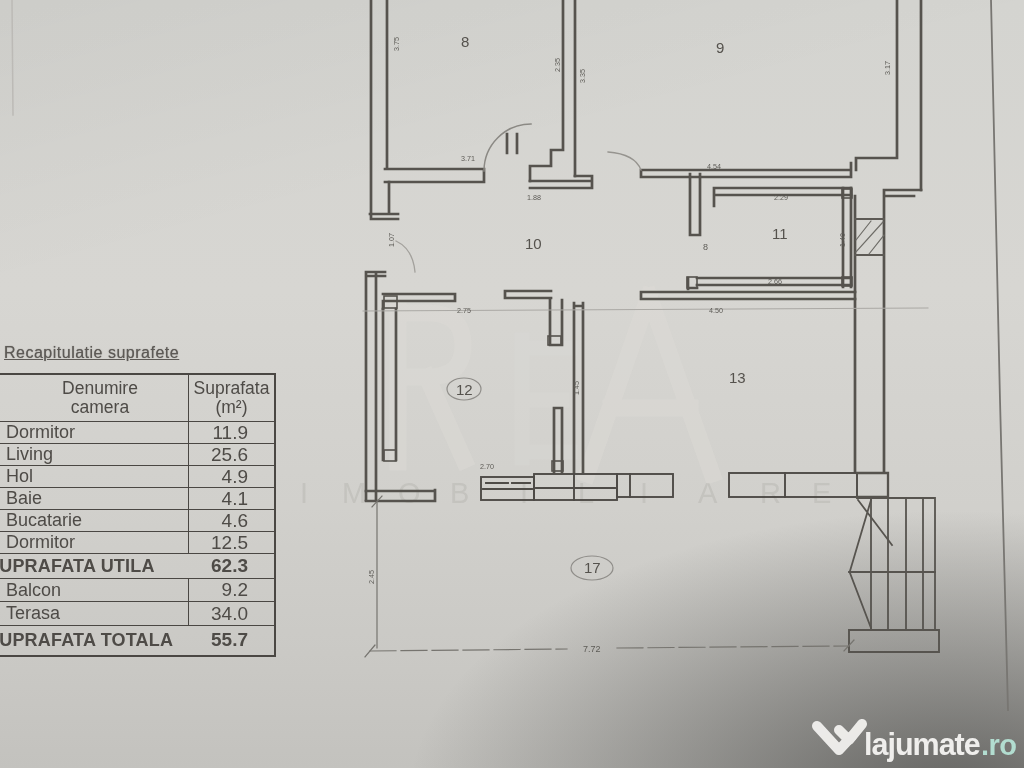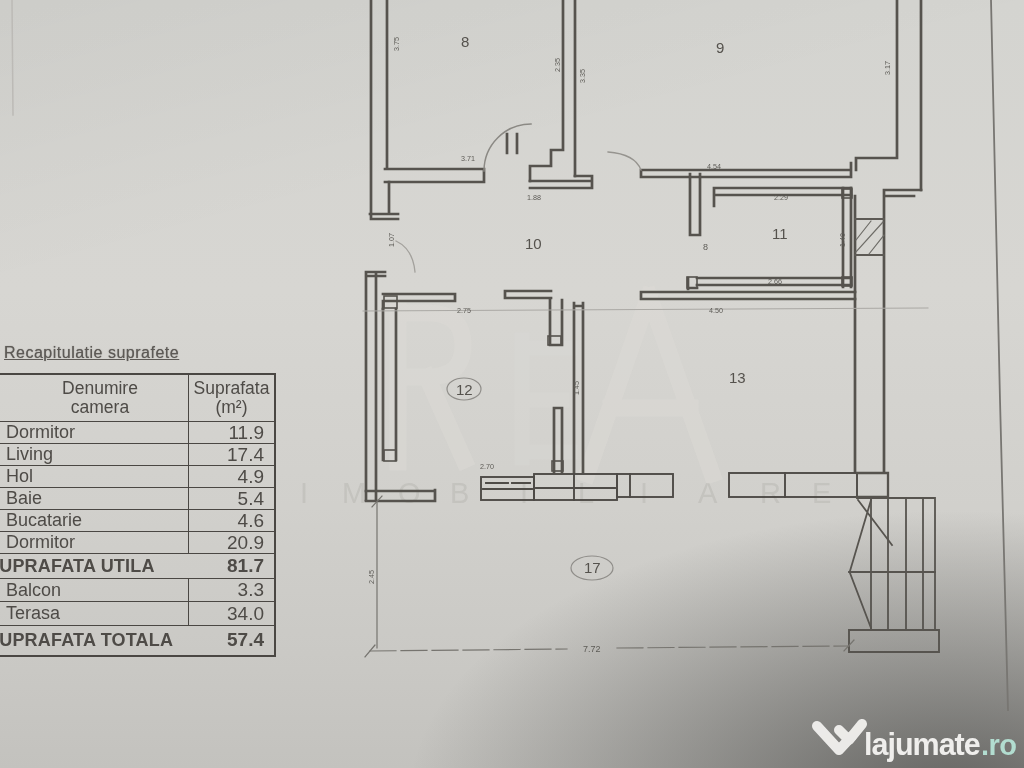--- a/index.html
+++ b/index.html
@@ -10,21 +10,21 @@
   linear-gradient(165deg, rgba(0,0,0,0.035), rgba(0,0,0,0) 28%),
   linear-gradient(180deg, #d4d4d0 0%, #d7d6d2 38%, #d1d0cc 66%, #cac9c5 85%, #c3c2be 100%);
 }
 #soft{position:absolute;left:0;top:0;width:1024px;height:768px;filter:blur(0.75px);}
 #tblwrap{position:absolute;left:-24px;top:344px;color:#4e4b47;}
 #title{position:absolute;left:28px;top:0px;font-size:16px;letter-spacing:.5px;color:#5d5a56;white-space:nowrap;text-shadow:0 0 1px rgba(93,90,86,.8);text-decoration:underline;}
 #stable{position:absolute;left:0;top:29px;width:296px;border:2px solid #4a4743;}
 .row{display:flex;border-top:1.8px solid #4a4743;align-items:center;}
 .row:first-child{border-top:none;}
 .c1{flex:1 1 auto;padding-left:28px;font-size:18px;}
-.c2{width:86px;flex:0 0 86px;text-align:right;padding-right:10px;font-size:19px;box-sizing:border-box;}
+.c2{width:86px;flex:0 0 86px;text-align:right;padding-right:26px;font-size:19px;box-sizing:border-box;}
 .div .c2{border-left:1.8px solid #4a4743;align-self:stretch;display:flex;align-items:center;justify-content:flex-end;}
 .hdr{height:46px;text-align:center;}
 .hdr .c1{padding-left:34px;font-size:17.5px;line-height:19px;}
 .hdr .c2{text-align:center;padding-right:0;justify-content:center!important;font-size:17.5px;line-height:19px;}
 .b{font-weight:bold;}
 .b .c1{padding-left:9px;font-size:18px;letter-spacing:.2px;}
 </style>
 </head>
 <body>
 <div id="page">
@@ -40,61 +40,61 @@
             <div class="c2">Suprafata<br>(m²)</div>
           </div>
 
     <div class="row div" style="height:21px">
             <div class="c1">Dormitor</div>
             <div class="c2">11.9</div>
           </div>
 
     <div class="row div" style="height:21px">
             <div class="c1">Living</div>
-            <div class="c2">17.4</div>
+            <div class="c2">25.6</div>
           </div>
 
     <div class="row div" style="height:21px">
             <div class="c1">Hol</div>
             <div class="c2">4.9</div>
           </div>
 
     <div class="row div" style="height:21px">
             <div class="c1">Baie</div>
-            <div class="c2">5.4</div>
+            <div class="c2">4.1</div>
           </div>
 
     <div class="row div" style="height:21px">
             <div class="c1">Bucatarie</div>
             <div class="c2">4.6</div>
           </div>
 
     <div class="row div" style="height:21px">
             <div class="c1">Dormitor</div>
-            <div class="c2">20.9</div>
+            <div class="c2">12.5</div>
           </div>
 
     <div class="row b" style="height:24.2px">
             <div class="c1">SUPRAFATA UTILA</div>
-            <div class="c2">81.7</div>
+            <div class="c2">62.3</div>
           </div>
 
     <div class="row div" style="height:22.3px">
             <div class="c1">Balcon</div>
-            <div class="c2">3.3</div>
+            <div class="c2">9.2</div>
           </div>
 
     <div class="row div" style="height:22.3px">
             <div class="c1">Terasa</div>
             <div class="c2">34.0</div>
           </div>
 
     <div class="row b" style="height:29px">
             <div class="c1">SUPRAFATA TOTALA</div>
-            <div class="c2">57.4</div>
+            <div class="c2">55.7</div>
           </div>
   </div>
 </div>
 
 <svg id="plan" width="1024" height="768" viewBox="0 0 1024 768" style="position:absolute;left:0;top:0" fill="none" stroke-linecap="square">
 
 <g stroke="#dedcd7" stroke-width="17" opacity="0.42">
 <path d="M398,462 L398,310 M398,313 L428,313 Q463,313 463,345 Q463,377 428,377 L398,377 M427,377 L464,460"></path>
 </g>
 

